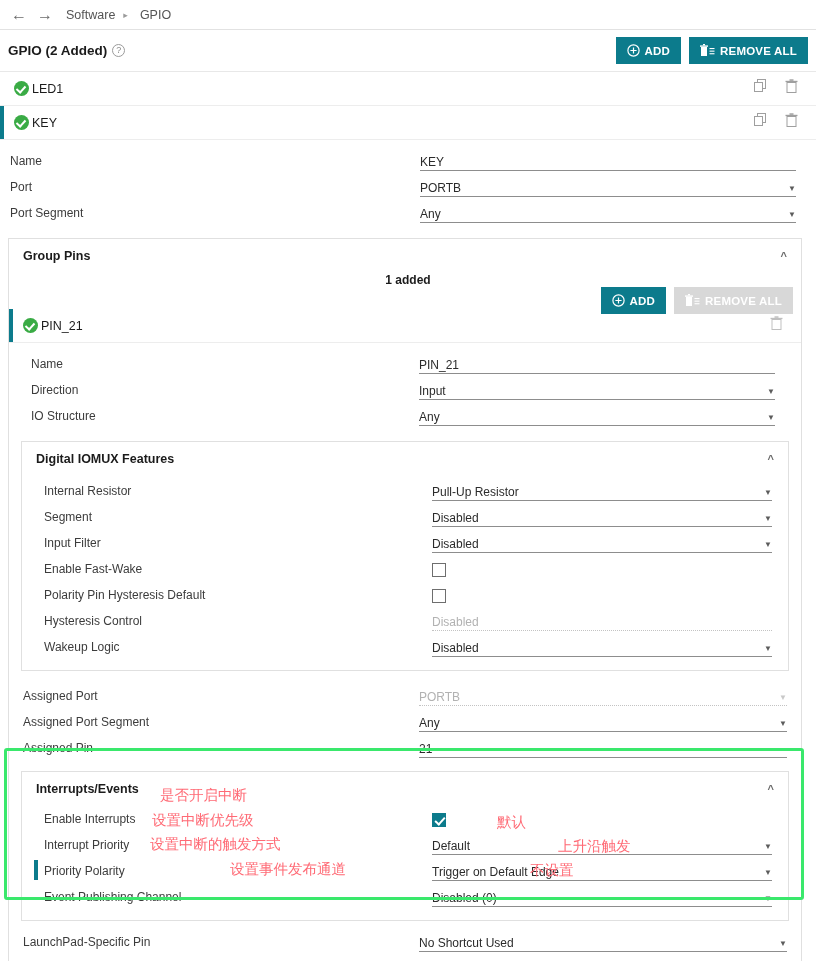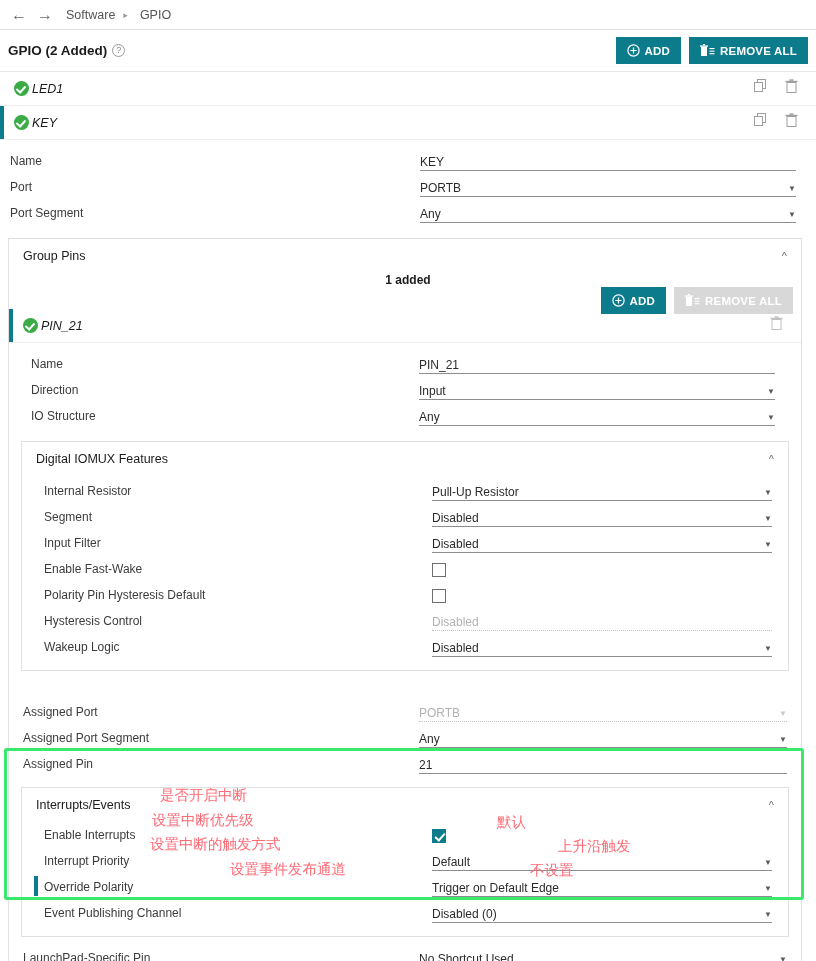--- a/index.html
+++ b/index.html
@@ -60,21 +60,21 @@
   }
   .chk-badge {
     width: 15px; height: 15px; border-radius: 50%;
     background: #3aab45; position: relative; flex: none;
   }
   .chk-badge::after {
     content: ""; position: absolute; left: 4px; top: 3px;
     width: 4px; height: 7px; border: solid #fff;
     border-width: 0 2px 2px 0; transform: rotate(42deg);
   }
-  .inst-name { font-size: 12.5px; color: #1b1b1b; margin-left: 3px; font-style: italic; }
+  .inst-name { font-size: 12.5px; color: #1b1b1b; margin-left: 3px; }
   .row-icons { margin-left: auto; display: flex; gap: 16px; padding-right: 18px; }
   .ic { cursor: pointer; opacity: .62; }
 
   
   .frow { display: flex; align-items: center; height: 26px; position: relative; }
   .flabel { font-size: 12px; color: #3c3c3c; flex: none; }
   .fctl {
     position: absolute; left: 410px; right: 20px;
     display: flex; align-items: flex-end;
     border-bottom: 1px solid #8d8d8d; height: 20px;
@@ -96,21 +96,21 @@
   }
   .mod-mark {
     position: absolute; left: -10px; top: 2px;
     width: 3.5px; height: 20px; background: #0c7b8c;
   }
 
   
   .panel { border: 1px solid #e0e0e0; background: #fff; }
   .panel-head {
     height: 34px; display: flex; align-items: center;
-    padding: 0 14px; font-size: 12.5px; font-weight: normal; color: #1b1b1b;
+    padding: 0 14px; font-size: 12.5px; font-weight: bold; color: #1b1b1b;
     cursor: pointer;
     gap: 17px;
   }
   .chev { margin-left: auto; font-size: 11px; color: #6a6a6a; }
   .added-row {
     display: flex; align-items: center; padding: 0 8px 0 14px; height: 36px; flex-direction: column;
   }
   .added-label { font-size: 12px; font-weight: bold; color: #1b1b1b; }
 
   
@@ -282,21 +282,21 @@
       </div>
       <div class="frow">
         <span class="flabel">IO Structure</span>
         <span class="fctl" style="left:388px; right:26px">
           <span class="fval">Any</span>
           <span class="caret">▼</span>
         </span>
       </div>
     </div>
 
-    <div class="panel" style="margin:6px 12px 24px 12px">
+    <div class="panel" style="margin:6px 12px 8px 12px">
       <div class="panel-head">
         <span>Digital IOMUX Features</span>
         <span class="chev">^</span>
       </div>
       <div style="padding:2px 0 10px 22px">
         <div class="frow">
           <span class="flabel">Internal Resistor</span>
           <span class="fctl" style="left:388px; right:16px">
             <span class="fval">Pull-Up Resistor</span>
             <span class="caret">▼</span>
@@ -381,21 +381,21 @@
         </div>
         <div class="frow">
           <span class="flabel">Interrupt Priority</span>
           <span class="fctl" style="left:388px; right:16px">
             <span class="fval">Default</span>
             <span class="caret">▼</span>
           </span>
         </div>
         <div class="frow">
           <span class="mod-mark"></span>
-          <span class="flabel">Override Polarity</span>
+          <span class="flabel">Priority Polarity</span>
           <span class="fctl" style="left:388px; right:16px">
             <span class="fval">Trigger on Default Edge</span>
             <span class="caret">▼</span>
           </span>
         </div>
         <div class="frow">
           <span class="flabel">Event Publishing Channel</span>
           <span class="fctl" style="left:388px; right:16px">
             <span class="fval">Disabled (0)</span>
             <span class="caret">▼</span>

